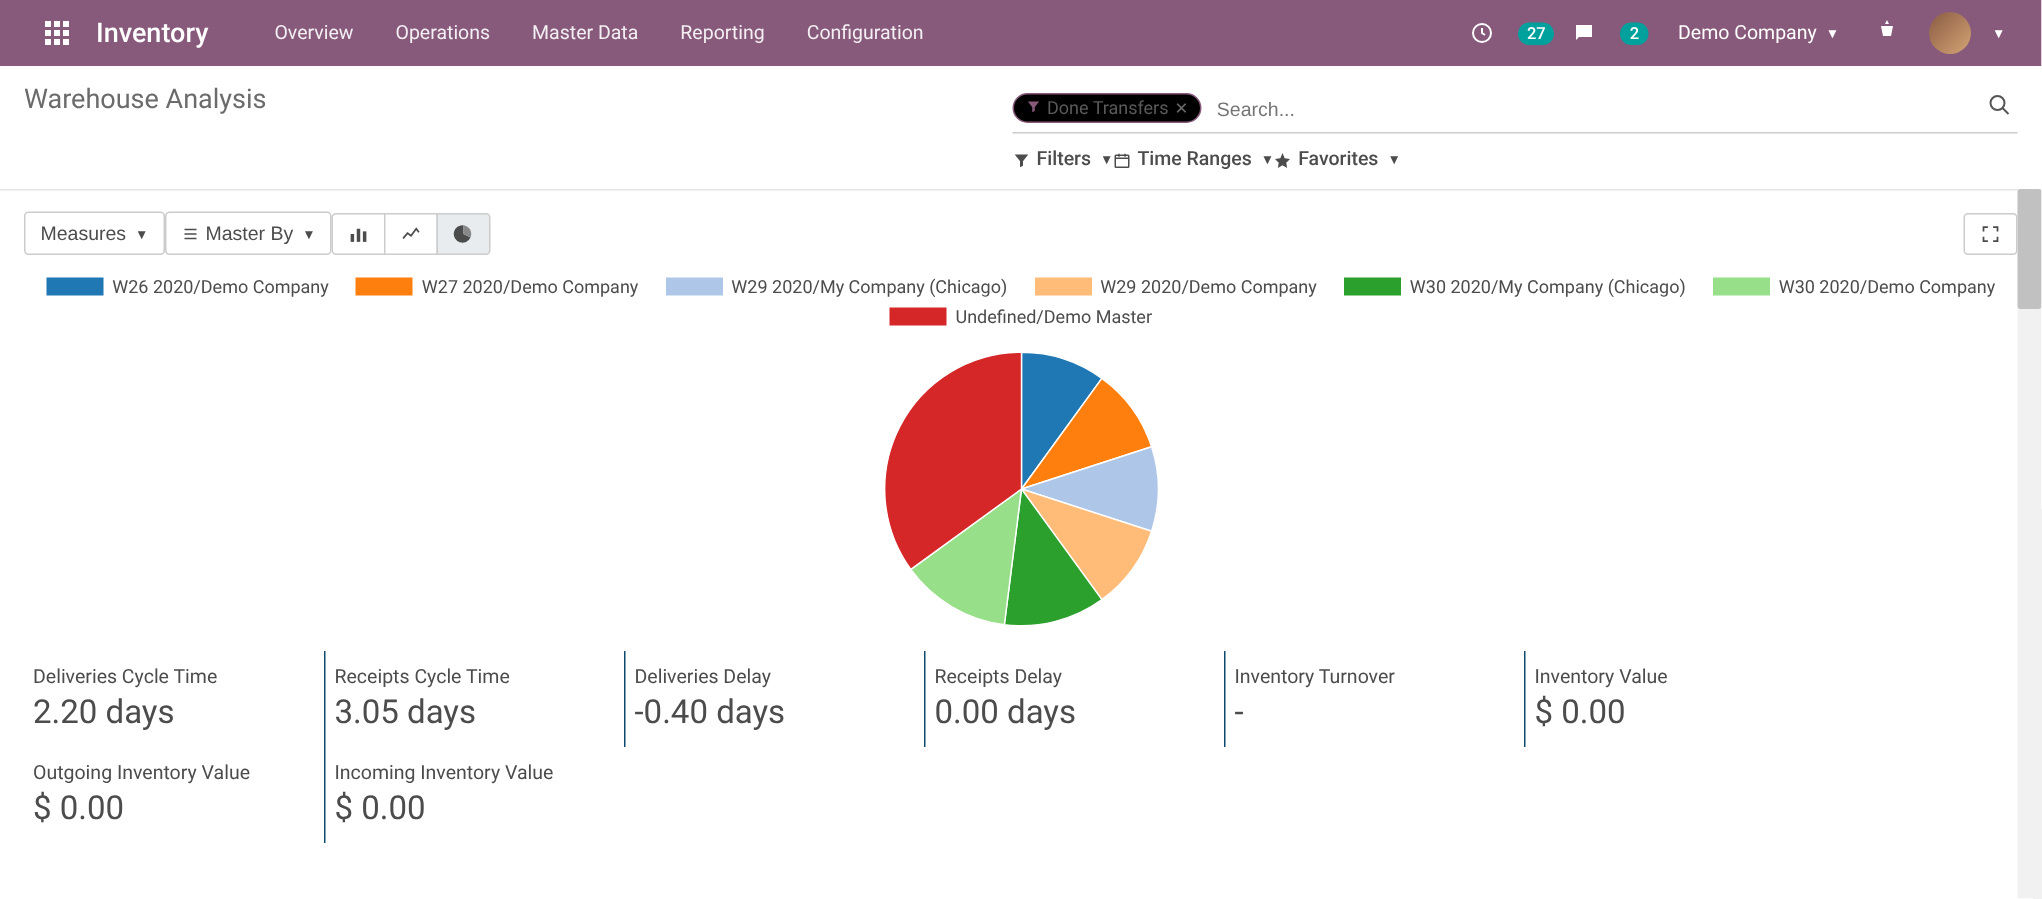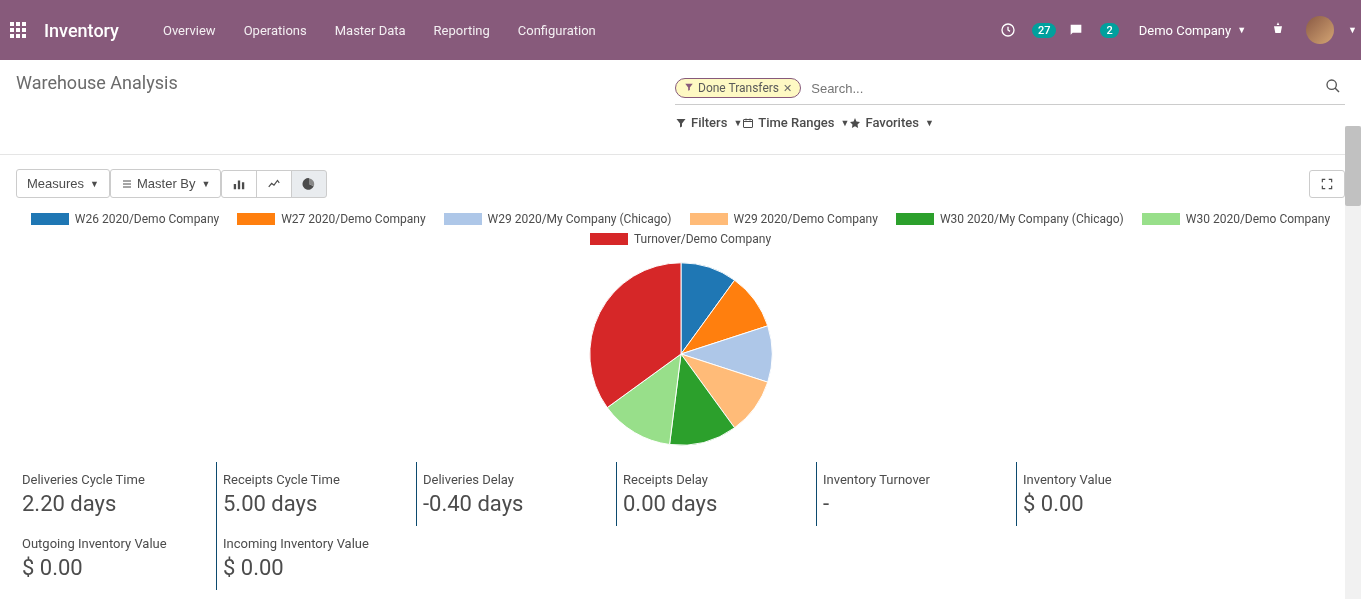--- a/index.html
+++ b/index.html
@@ -1,38 +1,38 @@
 <!DOCTYPE html>
 <html><head>
 <meta charset="utf-8">
 <style>
 * { margin: 0; padding: 0; box-sizing: border-box; }
 body { font-family: -apple-system, BlinkMacSystemFont, "Segoe UI", Roboto, sans-serif; font-size: 13px; color: #4c4c4c; background: #fff; width: 1361px; height: 599px; overflow: hidden; position: relative; }
 
 
-.navbar { background: #875a7b; height: 60px; display: flex; align-items: center; padding: 0 4px; color: #fff; }
+.navbar { background: #875a7b; height: 44px; display: flex; align-items: center; padding: 0 24px; color: #fff; }
 .nav-apps { width: 28px; height: 28px; display: flex; align-items: center; justify-content: center; cursor: pointer; }
 .nav-apps svg { fill: #fff; }
 .nav-brand { font-size: 18px; font-weight: 500; margin-left: 12px; margin-right: 32px; }
 .nav-menu { display: flex; gap: 4px; }
 .nav-item { padding: 8px 12px; color: rgba(255,255,255,0.9); cursor: pointer; font-size: 13px; }
 .nav-right { margin-left: auto; display: flex; align-items: center; gap: 12px; }
 .nav-badge { display: flex; align-items: center; gap: 16px; cursor: pointer; position: relative; }
 .nav-badge .badge-pill { background: #00a09d; border-radius: 10px; padding: 1px 6px; font-size: 11px; color: #fff; font-weight: 500; }
 .nav-company { cursor: pointer; padding: 4px 8px; display: flex; align-items: center; gap: 4px; }
 .nav-settings { cursor: pointer; padding: 4px; }
 .nav-avatar { width: 28px; height: 28px; border-radius: 50%; background: linear-gradient(135deg,#8a5a44,#d4a574); cursor: pointer; margin-left: 4px; }
 .caret { font-size: 9px; margin-left: 2px; }
 
 
-.control-row { display: flex; align-items: flex-start; padding: 12px 16px 12px; border-bottom: 1px solid #e5e5e5; }
+.control-row { display: flex; align-items: flex-start; padding: 12px 16px 0; border-bottom: 1px solid #e5e5e5; }
 .breadcrumb { font-size: 18px; color: #6b6b6b; font-weight: 400; flex: 1; }
 .search-area { width: 670px; }
 .search-box { border: 1px solid #ccc; border-width: 0 0 1px 0; display: flex; align-items: center; padding: 2px 0; gap: 6px; }
-.search-tag { background: #fef9c3; border: 1px solid #875a7b; border-radius: 10px; padding: 2px 8px; font-size: 12px; display: flex; align-items: center; gap: 4px; color: #5a5a5a; }
+.search-tag { background: #000000; border: 1px solid #875a7b; border-radius: 10px; padding: 2px 8px; font-size: 12px; display: flex; align-items: center; gap: 4px; color: #5a5a5a; }
 .search-tag .tag-icon { color: #875a7b; }
 .search-tag .tag-close { cursor: pointer; color: #6b6b6b; font-size: 11px; }
 .search-input { border: none; outline: none; flex: 1; font-size: 13px; padding: 4px; color: #555; }
 .search-icon { color: #6b6b6b; cursor: pointer; font-size: 16px; padding: 4px; }
 .search-filters { display: flex; padding: 10px 0 12px; font-size: 13px; color: #4c4c4c; }
 .filter-btn { display: flex; align-items: center; gap: 4px; cursor: pointer; font-weight: 500; }
 
 
 .toolbar { display: flex; align-items: center; padding: 14px 16px; gap: 0; }
 .btn { border: 1px solid #ccc; background: #fff; padding: 6px 10px; font-size: 13px; color: #4c4c4c; cursor: pointer; border-radius: 3px; display: flex; align-items: center; gap: 4px; font-weight: 500; }
@@ -225,21 +225,21 @@
       <div class="legend-item">
         <div class="legend-swatch" style="background: rgb(44, 160, 44);"></div>
         <span>W30 2020/My Company (Chicago)</span>
       </div>
       <div class="legend-item">
         <div class="legend-swatch" style="background: rgb(152, 223, 138);"></div>
         <span>W30 2020/Demo Company</span>
       </div>
       <div class="legend-item">
         <div class="legend-swatch" style="background: rgb(214, 39, 40);"></div>
-        <span>Turnover/Demo Company</span>
+        <span>Undefined/Demo Master</span>
       </div>
     </div>
   <div class="pie-wrap">
     <svg id="pie-svg" width="192" height="192" viewBox="-100 -100 200 200">
         <path d="M0 0 L5.8170722959499274e-15 -95 A95 95 0 0 1 55.83959896778495 -76.85661446562001 Z" fill="#1f77b4" stroke="#fff" stroke-width="1"></path>
         <path d="M0 0 L55.83959896778495 -76.85661446562001 A95 95 0 0 1 90.35036904803958 -29.35661446562 Z" fill="#ff7f0e" stroke="#fff" stroke-width="1"></path>
         <path d="M0 0 L90.35036904803958 -29.35661446562 A95 95 0 0 1 90.35036904803958 29.35661446562 Z" fill="#aec7e8" stroke="#fff" stroke-width="1"></path>
         <path d="M0 0 L90.35036904803958 29.35661446562 A95 95 0 0 1 55.83959896778495 76.85661446562001 Z" fill="#ffbb78" stroke="#fff" stroke-width="1"></path>
         <path d="M0 0 L55.83959896778495 76.85661446562001 A95 95 0 0 1 -11.906657188608914 94.25089662487538 Z" fill="#2ca02c" stroke="#fff" stroke-width="1"></path>
         <path d="M0 0 L-11.906657188608914 94.25089662487538 A95 95 0 0 1 -76.85661446562 55.83959896778496 Z" fill="#98df8a" stroke="#fff" stroke-width="1"></path>
@@ -248,21 +248,21 @@
   </div>
 </div>
 
 <div class="stats" id="stats">
     <div class="stat">
       <div class="stat-label">Deliveries Cycle Time</div>
       <div class="stat-value">2.20 days</div>
     </div>
     <div class="stat">
       <div class="stat-label">Receipts Cycle Time</div>
-      <div class="stat-value">5.00 days</div>
+      <div class="stat-value">3.05 days</div>
     </div>
     <div class="stat">
       <div class="stat-label">Deliveries Delay</div>
       <div class="stat-value">-0.40 days</div>
     </div>
     <div class="stat">
       <div class="stat-label">Receipts Delay</div>
       <div class="stat-value">0.00 days</div>
     </div>
     <div class="stat">

